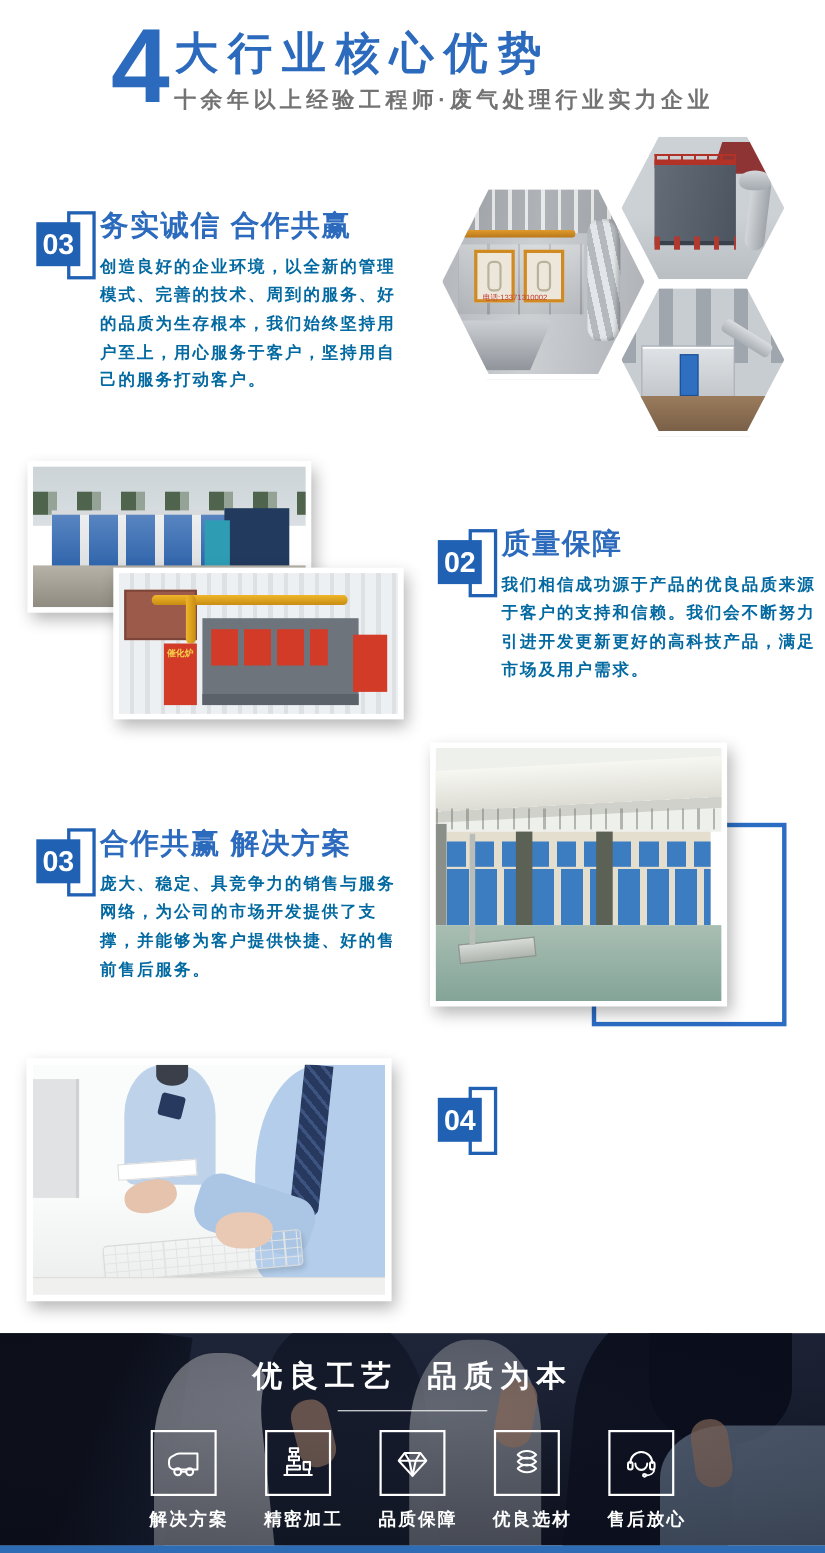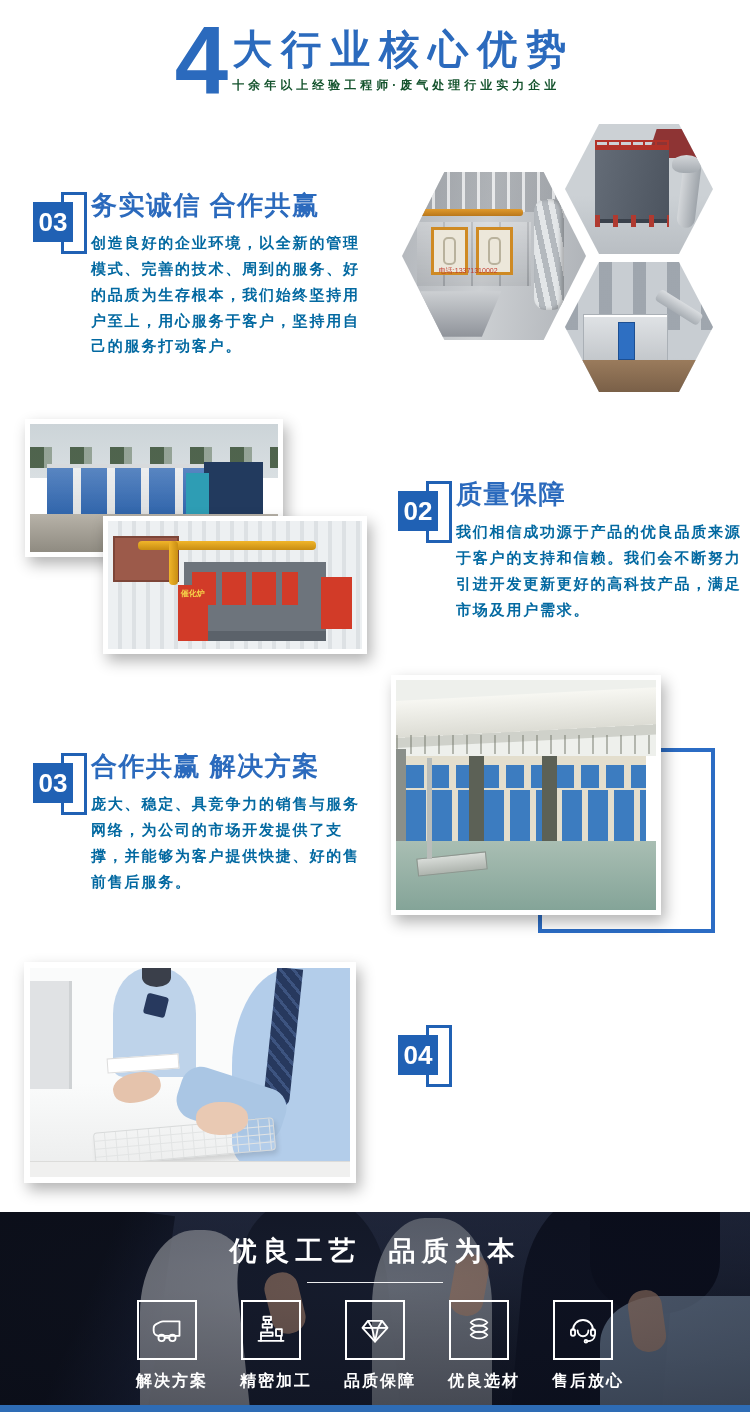--- a/index.html
+++ b/index.html
@@ -5,35 +5,35 @@
   html,body{margin:0;padding:0;background:#fff;}
   .page{position:relative;width:750px;height:1412px;margin:0 auto;background:#fff;overflow:hidden;
         font-family:"Liberation Sans","DejaVu Sans",sans-serif;}
 
   
   .header{position:absolute;top:22px;left:0;width:750px;text-align:center;}
   .header-inner{display:inline-flex;align-items:flex-start;}
   .big4{font-size:96px;font-weight:bold;color:#2b6abd;line-height:.82;letter-spacing:0;}
   .header-text{text-align:left;margin-left:4px;padding-top:6px;}
   .header-title{font-size:40px;font-weight:bold;color:#2b6abd;letter-spacing:9px;line-height:1.05;}
-  .header-subtitle{font-size:12px;font-weight:bold;color:#14532d;letter-spacing:4px;margin-top:7px;}
+  .header-subtitle{font-size:20px;font-weight:bold;color:#737373;letter-spacing:4px;margin-top:7px;}
 
   
   .tblock{position:absolute;display:flex;align-items:flex-start;}
   .badge{position:relative;width:52px;height:70px;flex:none;margin-right:6px;}
   .badge .br{position:absolute;left:28px;top:2px;width:20px;height:56px;border:3px solid #2061b4;}
   .badge .num{position:absolute;left:0;top:12px;width:40px;height:40px;background:#2061b4;color:#fff;
               display:flex;align-items:center;justify-content:center;font-size:26px;font-weight:bold;font-style:normal;}
   .tcontent{flex:1;min-width:0;}
   .sec-title{margin:0 0 9px;font-size:26px;font-weight:bold;color:#2b6abd;letter-spacing:1.5px;line-height:1.2;}
   .sec-body{margin:0;font-size:15px;font-weight:bold;color:#0369a1;letter-spacing:1.8px;line-height:1.72;}
   .s1{left:33px;top:190px;width:336px;}
   .s2{left:398px;top:479px;width:347px;}
   .s3{left:33px;top:751px;width:336px;}
-  .s4{left:398px;top:1023px;width:347px;text-align:right;}
+  .s4{left:398px;top:986px;width:347px;text-align:right;}
 
   
   .hex{position:absolute;clip-path:polygon(0 50%,23% 0,77% 0,100% 50%,77% 100%,23% 100%);background:#fff;
        filter:drop-shadow(3px 5px 5px rgba(0,0,0,.28));}
   .hex-in{position:absolute;left:5px;top:5px;right:5px;bottom:5px;
           clip-path:polygon(0 50%,23% 0,77% 0,100% 50%,77% 100%,23% 100%);overflow:hidden;}
   .hexL{left:397px;top:167px;width:194px;height:178px;z-index:2;}
   .hexT{left:560px;top:119px;width:158px;height:140px;z-index:1;}
   .hexB{left:560px;top:257px;width:158px;height:140px;z-index:3;}
   .hex-in>div{position:absolute;}
@@ -82,21 +82,21 @@
   .pA-teal{left:63%;top:38%;width:9%;height:36%;background:#2e9db4;}
   .pA-ground{left:0;right:0;bottom:0;height:30%;background:linear-gradient(#b7b2a8,#8f8b81);}
   
   .pB-wall{inset:0;background:repeating-linear-gradient(90deg,#edf0f2 0 10px,#dde1e4 10px 14px);}
   .pB-win{left:2%;top:12%;width:26%;height:36%;background:#9c5a4a;box-shadow:inset 0 0 0 2px #7d4538;}
   .pB-pipe{left:12%;top:16%;width:70%;height:9px;background:linear-gradient(#f0b52a,#c88d12);border-radius:4px;}
   .pB-elbow{left:24%;top:16%;width:9px;height:34%;background:linear-gradient(90deg,#f0b52a,#c88d12);border-radius:4px;}
   .pB-mach{left:30%;bottom:6%;width:56%;height:62%;background:#6d747c;box-shadow:inset 0 -10px 0 #5b626a;}
   .pB-reds{left:33%;bottom:34%;width:42%;height:26%;background:repeating-linear-gradient(90deg,#d23b28 0 24px,#6d747c 24px 30px);}
   .pB-redR{right:4%;bottom:16%;width:12%;height:40%;background:#d23b28;}
-  .pB-door{left:16%;bottom:6%;width:12%;height:44%;background:#d23b28;display:flex;align-items:flex-start;justify-content:center;margin-left:29px;}
+  .pB-door{left:16%;bottom:6%;width:12%;height:44%;background:#d23b28;display:flex;align-items:flex-start;justify-content:center;}
   .pB-door span{font-size:8px;color:#f6d64a;font-weight:bold;margin-top:3px;letter-spacing:0;}
   
   .pC-ceil{left:0;right:0;top:0;height:33%;background:#eef0ec;}
   .pC-beams{left:-4%;top:6%;width:110%;height:16%;background:linear-gradient(#f7f7f2,#dcdcd4);transform:rotate(-3deg);box-shadow:0 10px 0 rgba(150,152,140,.35);}
   .pC-truss{left:0;right:0;top:24%;height:8%;background:repeating-linear-gradient(90deg,rgba(120,124,112,.5) 0 2px,transparent 2px 14px);}
   .pC-band{left:4%;right:4%;top:33%;height:37%;background:#e3decd;}
   .pC-prow{left:4%;right:4%;top:37%;height:10%;background:repeating-linear-gradient(90deg,#3c7cc0 0 18px,#e3decd 18px 25px);}
   .pC-panels{left:4%;right:4%;top:48%;height:22%;background:repeating-linear-gradient(90deg,#3c7cc0 0 20px,#e3decd 20px 26px);}
   .pC-pill1,.pC-pill2{top:33%;width:6%;height:37%;background:#5c6156;}
   .pC-pill1{left:28%;} .pC-pill2{left:56%;}

